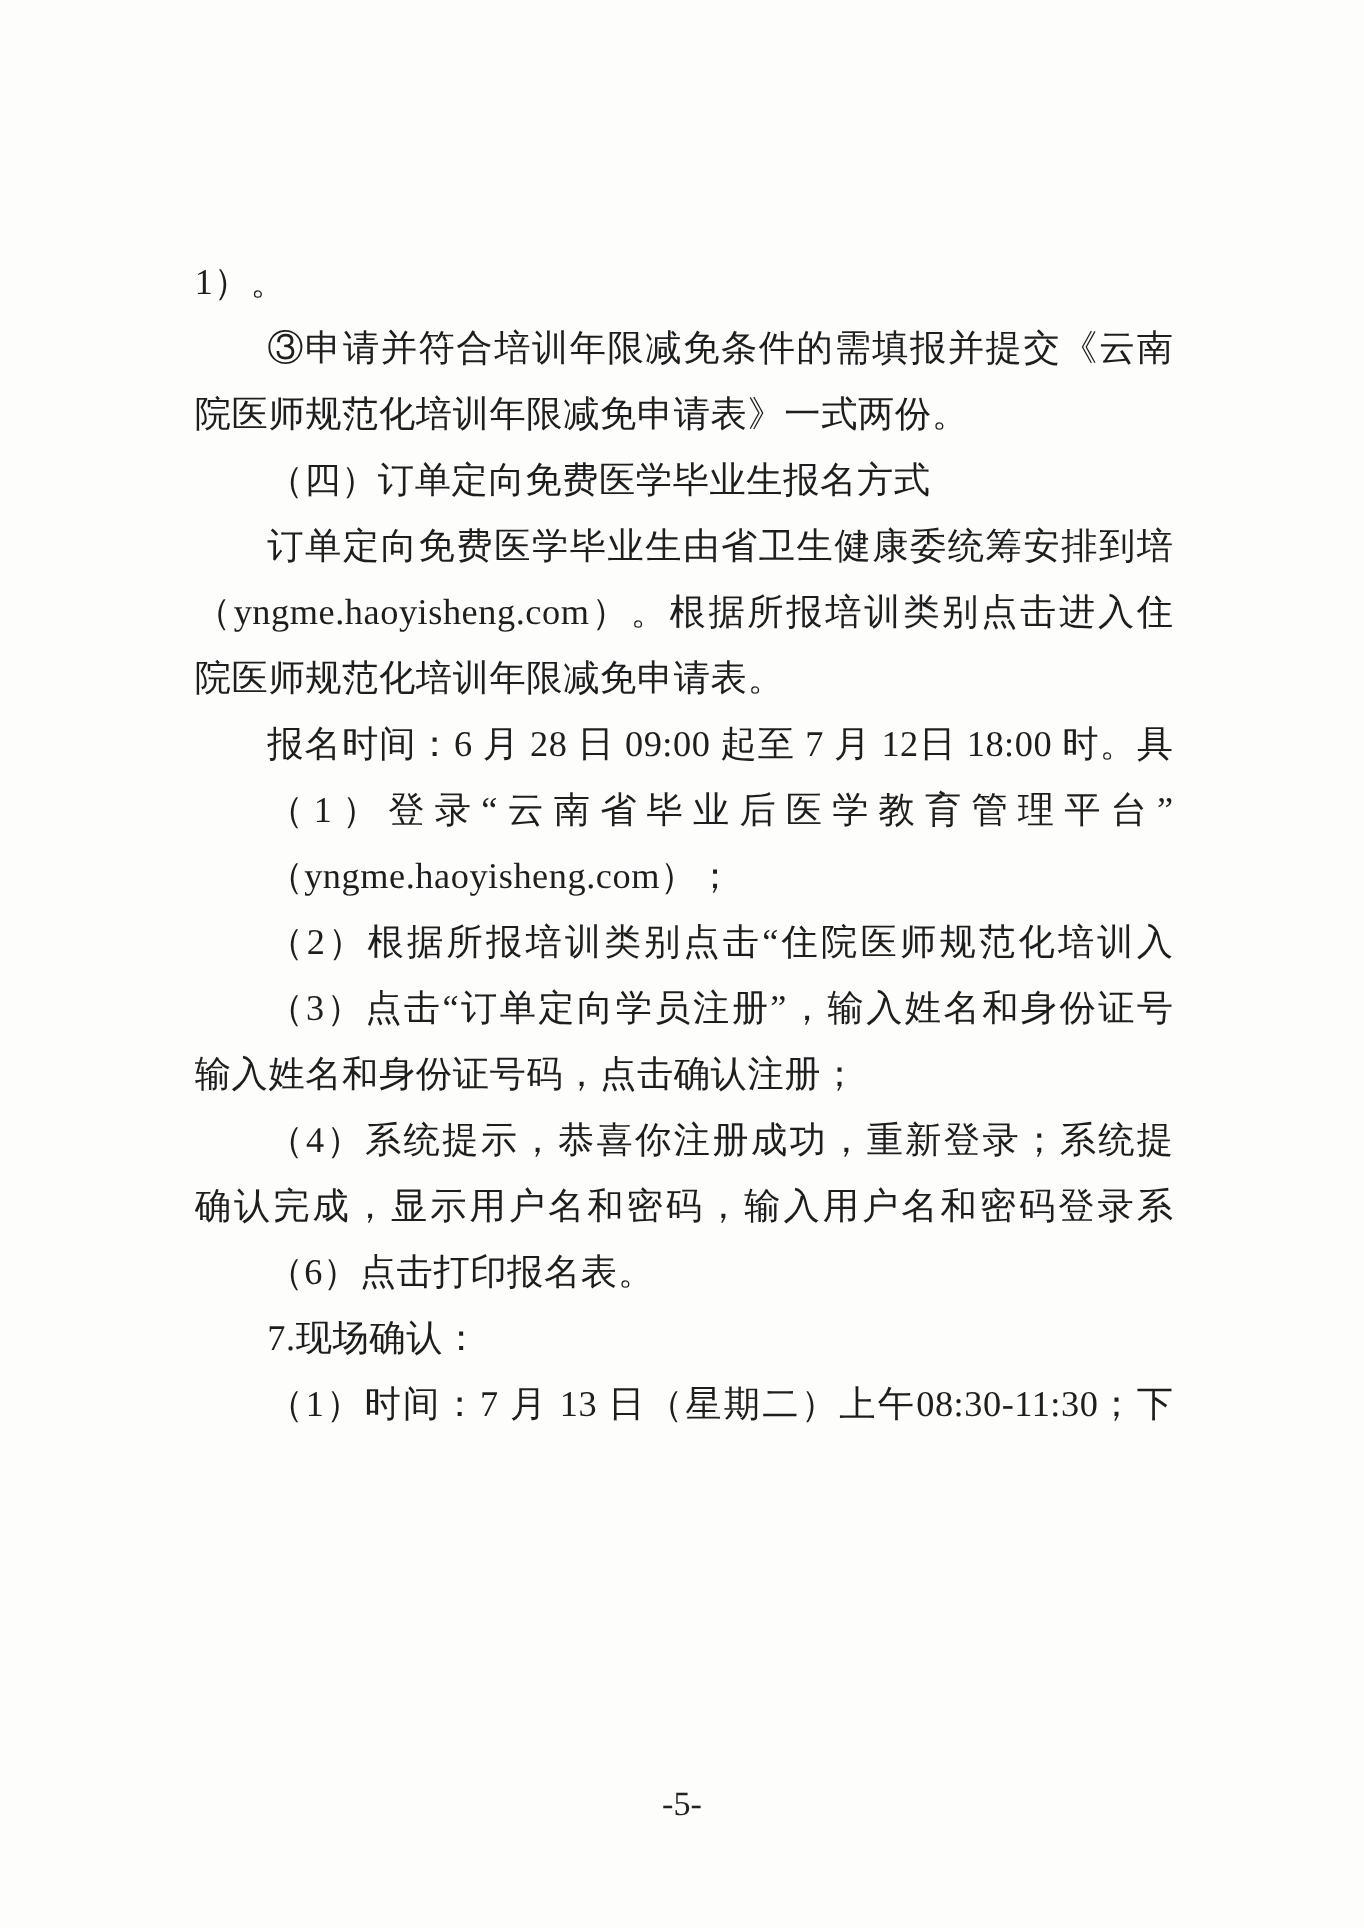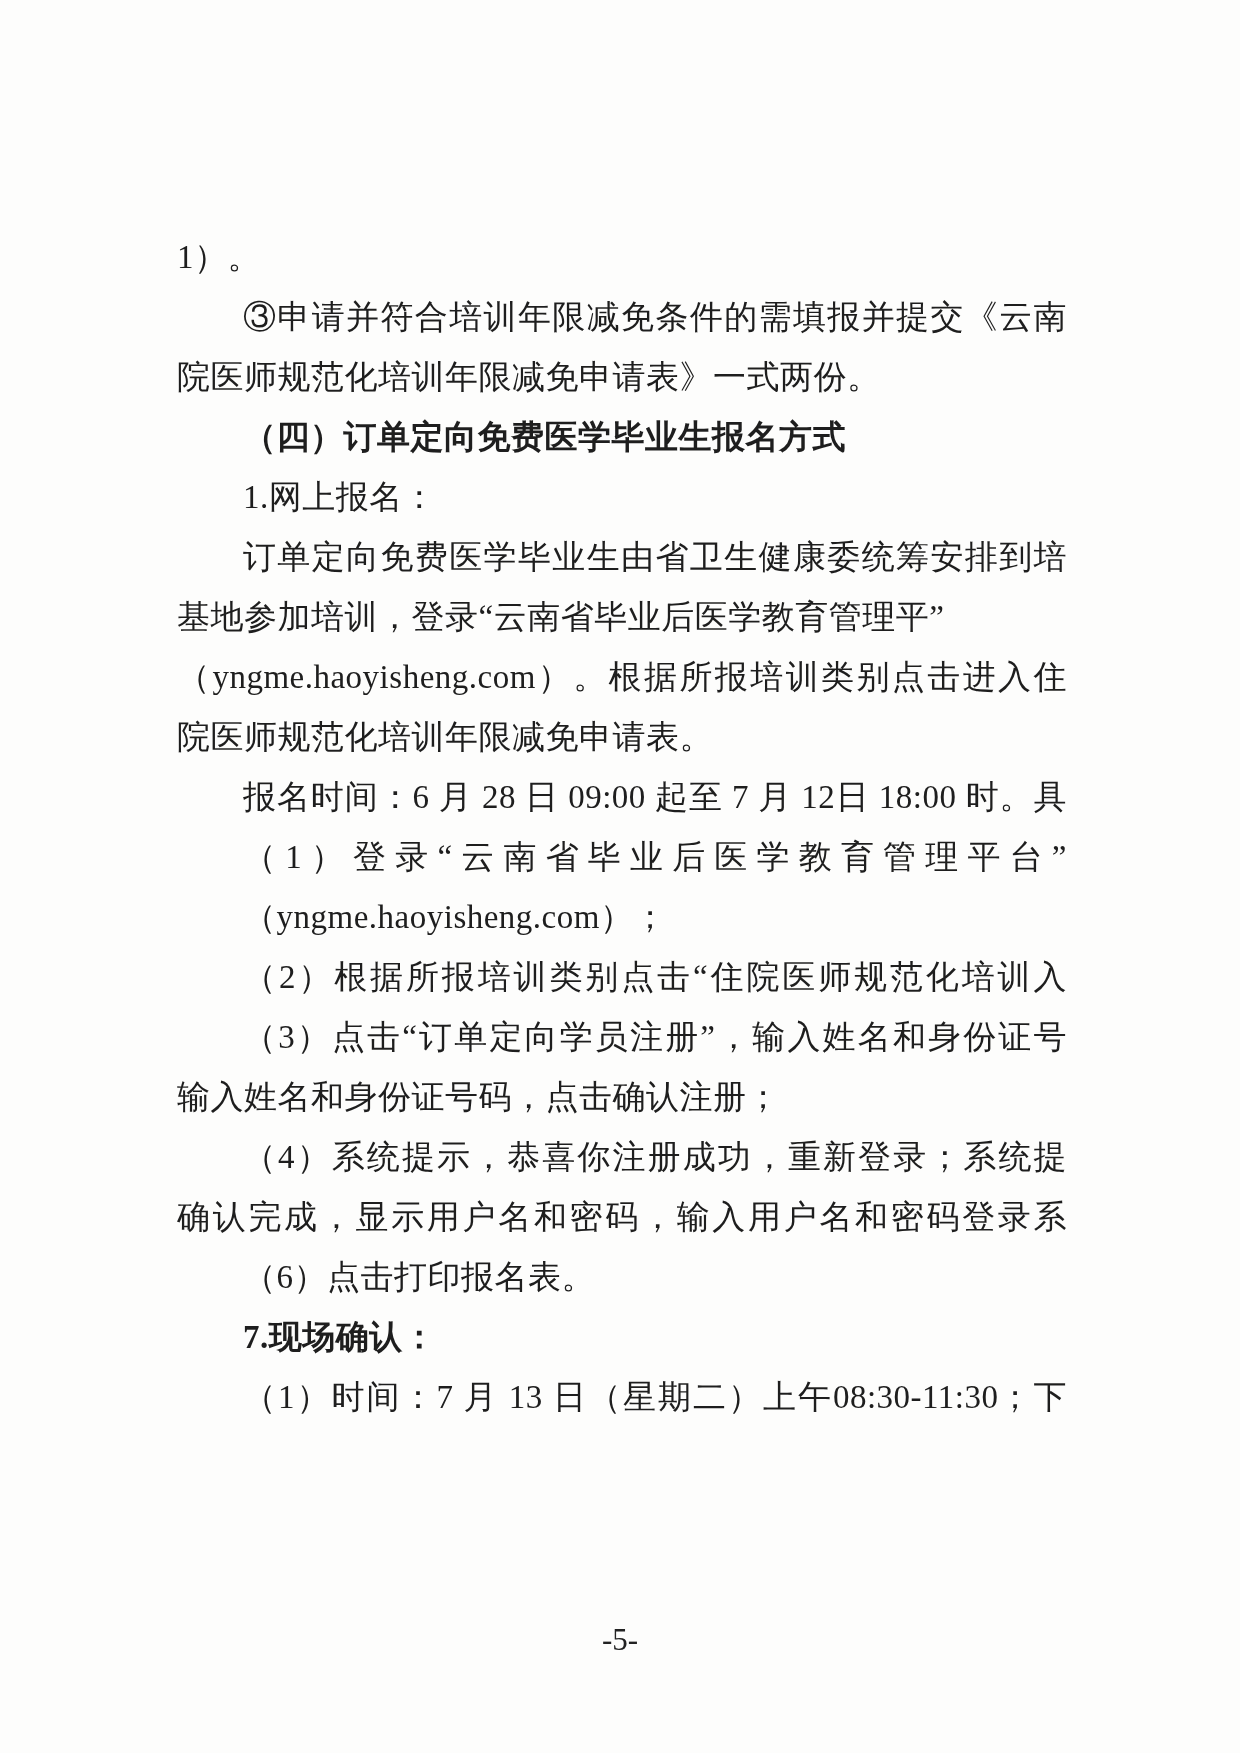--- a/index.html
+++ b/index.html
@@ -18,43 +18,41 @@
   }
   .line {
     height:60px;
     line-height:60px;
     font-size:33px;
     overflow:hidden;
     white-space:normal;
     letter-spacing:0.5px;
   }
   .indent  { text-indent:66px; }
-  .bold    { font-weight:bold; }
+  .bold    { font-weight:normal; }
   .stretch { text-align:justify; text-align-last:justify; }
   .pagenum {
     position:absolute;
     left:0; top:1620px; width:100%;
     text-align:center;
     font-size:31px;
     line-height:40px;
     color:#222;
   }
 </style>
 </head>
 <body>
 
 <div class="page">
   <div class="content">
     <div class="line">1）。</div>
     <div class="line indent stretch">③申请并符合培训年限减免条件的需填报并提交《云南省住</div>
     <div class="line">院医师规范化培训年限减免申请表》一式两份。</div>
     <div class="line indent bold">（四）订单定向免费医学毕业生报名方式</div>
-    <div class="line indent">1.网上报名：</div>
     <div class="line indent stretch">订单定向免费医学毕业生由省卫生健康委统筹安排到培训</div>
-    <div class="line">基地参加培训，登录“云南省毕业后医学教育管理平”</div>
     <div class="line stretch">（yngme.haoyisheng.com）。根据所报培训类别点击进入住院医</div>
     <div class="line">院医师规范化培训年限减免申请表。</div>
     <div class="line indent stretch">报名时间：6 月 28 日 09:00 起至 7 月 12日 18:00 时。具体</div>
     <div class="line indent stretch">（1）登录“云南省毕业后医学教育管理平台”</div>
     <div class="line indent">（yngme.haoyisheng.com）；</div>
     <div class="line indent stretch">（2）根据所报培训类别点击“住院医师规范化培训入口”；</div>
     <div class="line indent stretch">（3）点击“订单定向学员注册”，输入姓名和身份证号码，</div>
     <div class="line">输入姓名和身份证号码，点击确认注册；</div>
     <div class="line indent stretch">（4）系统提示，恭喜你注册成功，重新登录；系统提示，</div>
     <div class="line stretch">确认完成，显示用户名和密码，输入用户名和密码登录系统；</div>

